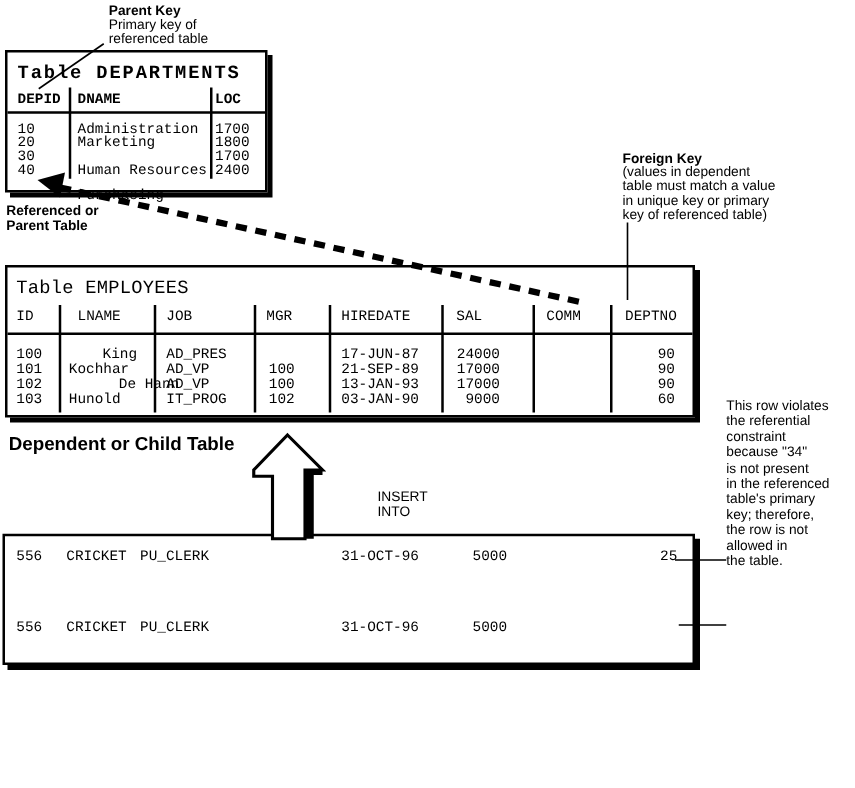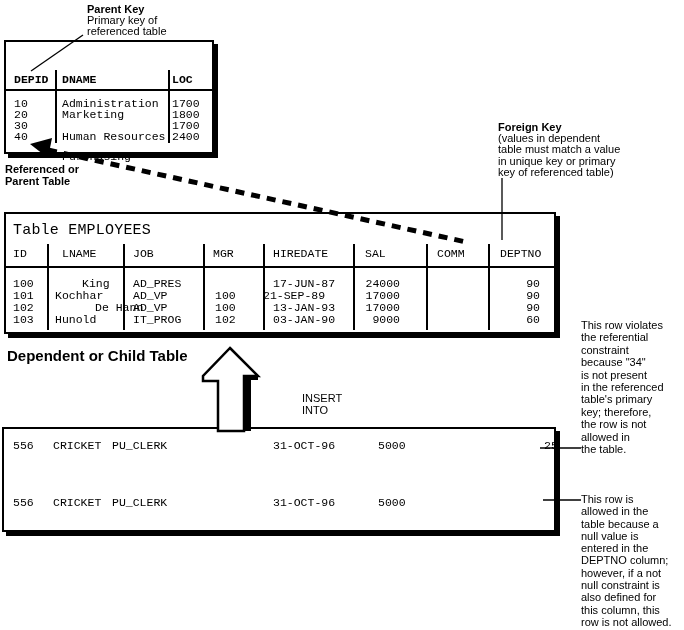--- a/index.html
+++ b/index.html
@@ -20,20 +20,21 @@
 </head>
 <body>
 
 <div id="canvas">
 
   <div class="abs sans bold" style="left:87px;top:3px;">Parent Key</div>
   <div class="abs sans pre" style="left:87px;top:15px;line-height:11px;">Primary key of
 referenced table</div>
 
   <div class="box" style="left:4px;top:40px;width:210px;height:114px;">
+    <div class="abs mono bold tbl-title" style="left:8px;top:11px;">Table DEPARTMENTS</div>
     <div class="abs mono bold" style="left:8px;top:32px;">DEPID</div>
     <div class="abs mono bold" style="left:56px;top:32px;">DNAME</div>
     <div class="abs mono bold" style="left:166px;top:32px;">LOC</div>
     <div class="vsep" style="left:49px;top:28px;height:73px;"></div>
     <div class="vsep" style="left:162px;top:28px;height:73px;"></div>
     <div class="hrule" style="top:47px;width:206px;"></div>
 
     <div class="abs mono" style="left:8px;top:56px;">10</div>
     <div class="abs mono" style="left:56px;top:56px;">Administration</div>
     <div class="abs mono" style="left:166px;top:56px;">1700</div>
@@ -80,21 +81,21 @@
     <div class="abs mono" style="left:49px;top:64px;padding-left:27px;">King</div>
     <div class="abs mono" style="left:127px;top:64px;">AD_PRES</div>
     <div class="abs mono" style="left:267px;top:64px;">17-JUN-87</div>
     <div class="abs mono ralign" style="left:345px;top:64px;width:49px;">24000</div>
     <div class="abs mono ralign" style="left:490px;top:64px;width:44px;">90</div>
 
     <div class="abs mono" style="left:7px;top:76px;">101</div>
     <div class="abs mono" style="left:49px;top:76px;">Kochhar</div>
     <div class="abs mono" style="left:127px;top:76px;">AD_VP</div>
     <div class="abs mono" style="left:209px;top:76px;">100</div>
-    <div class="abs mono" style="left:257px;top:76px;">21-SEP-89</div>
+    <div class="abs mono" style="left:267px;top:76px;">21-SEP-89</div>
     <div class="abs mono ralign" style="left:345px;top:76px;width:49px;">17000</div>
     <div class="abs mono ralign" style="left:490px;top:76px;width:44px;">90</div>
 
     <div class="abs mono" style="left:7px;top:88px;">102</div>
     <div class="abs mono" style="left:49px;top:88px;padding-left:40px;">De Hann</div>
     <div class="abs mono" style="left:127px;top:88px;">AD_VP</div>
     <div class="abs mono" style="left:209px;top:88px;">100</div>
     <div class="abs mono" style="left:267px;top:88px;">13-JAN-93</div>
     <div class="abs mono ralign" style="left:345px;top:88px;width:49px;">17000</div>
     <div class="abs mono ralign" style="left:490px;top:88px;width:44px;">90</div>
@@ -110,21 +111,21 @@
 
   <div class="abs sans bold" style="left:7px;top:350px;font-size:15px;">Dependent or Child Table</div>
 
   <div class="box" style="left:2px;top:427px;width:554px;height:105px;">
 
     <div class="abs mono" style="left:9px;top:11px;">556</div>
     <div class="abs mono" style="left:49px;top:11px;">CRICKET</div>
     <div class="abs mono" style="left:108px;top:11px;">PU_CLERK</div>
     <div class="abs mono" style="left:269px;top:11px;">31-OCT-96</div>
     <div class="abs mono" style="left:374px;top:11px;">5000</div>
-    <div class="abs mono" style="left:524px;top:11px;margin-left:16px;">25</div>
+    <div class="abs mono" style="left:524px;top:11px;">25</div>
 
     <div class="abs mono" style="left:9px;top:68px;">556</div>
     <div class="abs mono" style="left:49px;top:68px;">CRICKET</div>
     <div class="abs mono" style="left:108px;top:68px;">PU_CLERK</div>
     <div class="abs mono" style="left:269px;top:68px;">31-OCT-96</div>
     <div class="abs mono" style="left:374px;top:68px;">5000</div>
   </div>
 
   <div class="abs sans pre" style="left:254px;top:392px;line-height:12px;margin-left:48px;">INSERT
 INTO</div>
@@ -133,31 +134,20 @@
 the referential
 constraint
 because "34"
 is not present
 in the referenced
 table's primary
 key; therefore,
 the row is not
 allowed in
 the table.</div>
-  <div class="abs sans pre" style="left:581px;top:493px;width:102px;line-height:12.3px;">This row is
-allowed in the
-table because a
-null value is
-entered in the
-DEPTNO column;
-however, if a not
-null constraint is
-also defined for
-this column, this
-row is not allowed.</div>
 
   <svg width="684" height="630" viewBox="0 0 684 630">
 
     <line x1="83" y1="35" x2="31" y2="71" stroke="#000" stroke-width="1.3"></line>
 
     <line x1="502" y1="178" x2="502" y2="240" stroke="#000" stroke-width="1.3"></line>
 
     <line x1="48" y1="150" x2="466" y2="242" stroke="#000" stroke-width="5" stroke-dasharray="9 7"></line>
     <polygon points="30,144 52,138 48,158" fill="#000"></polygon>
 

